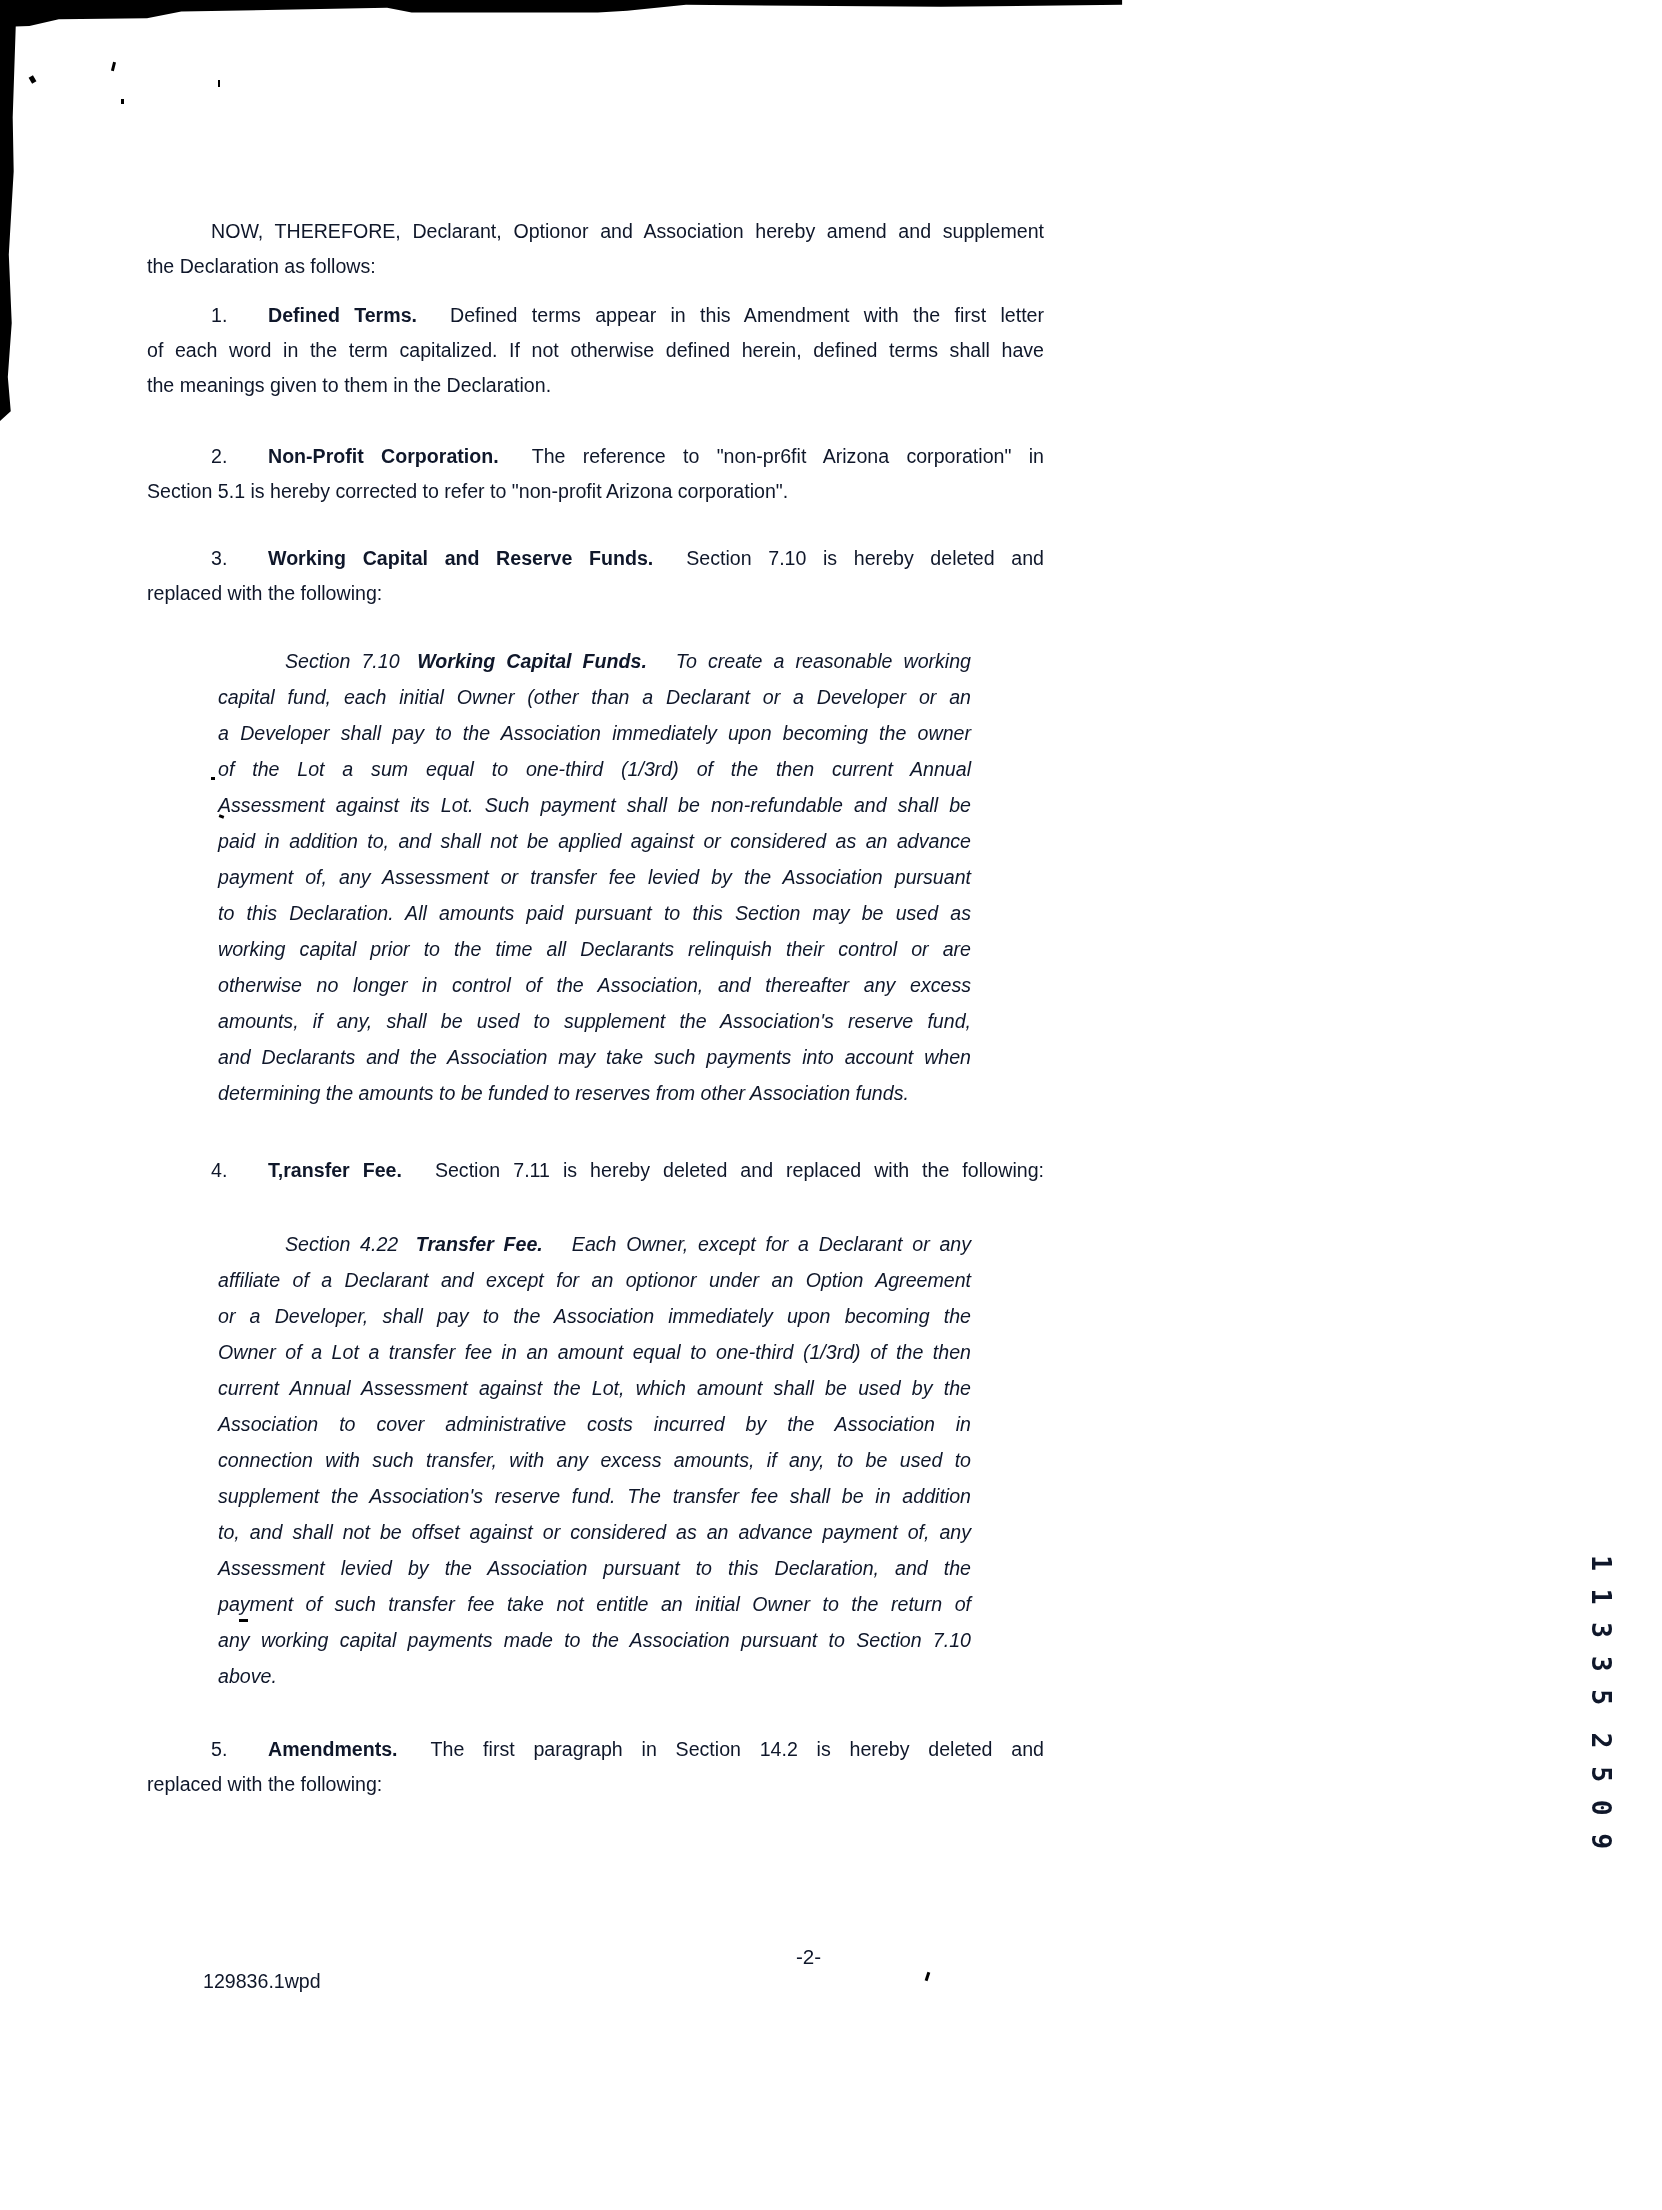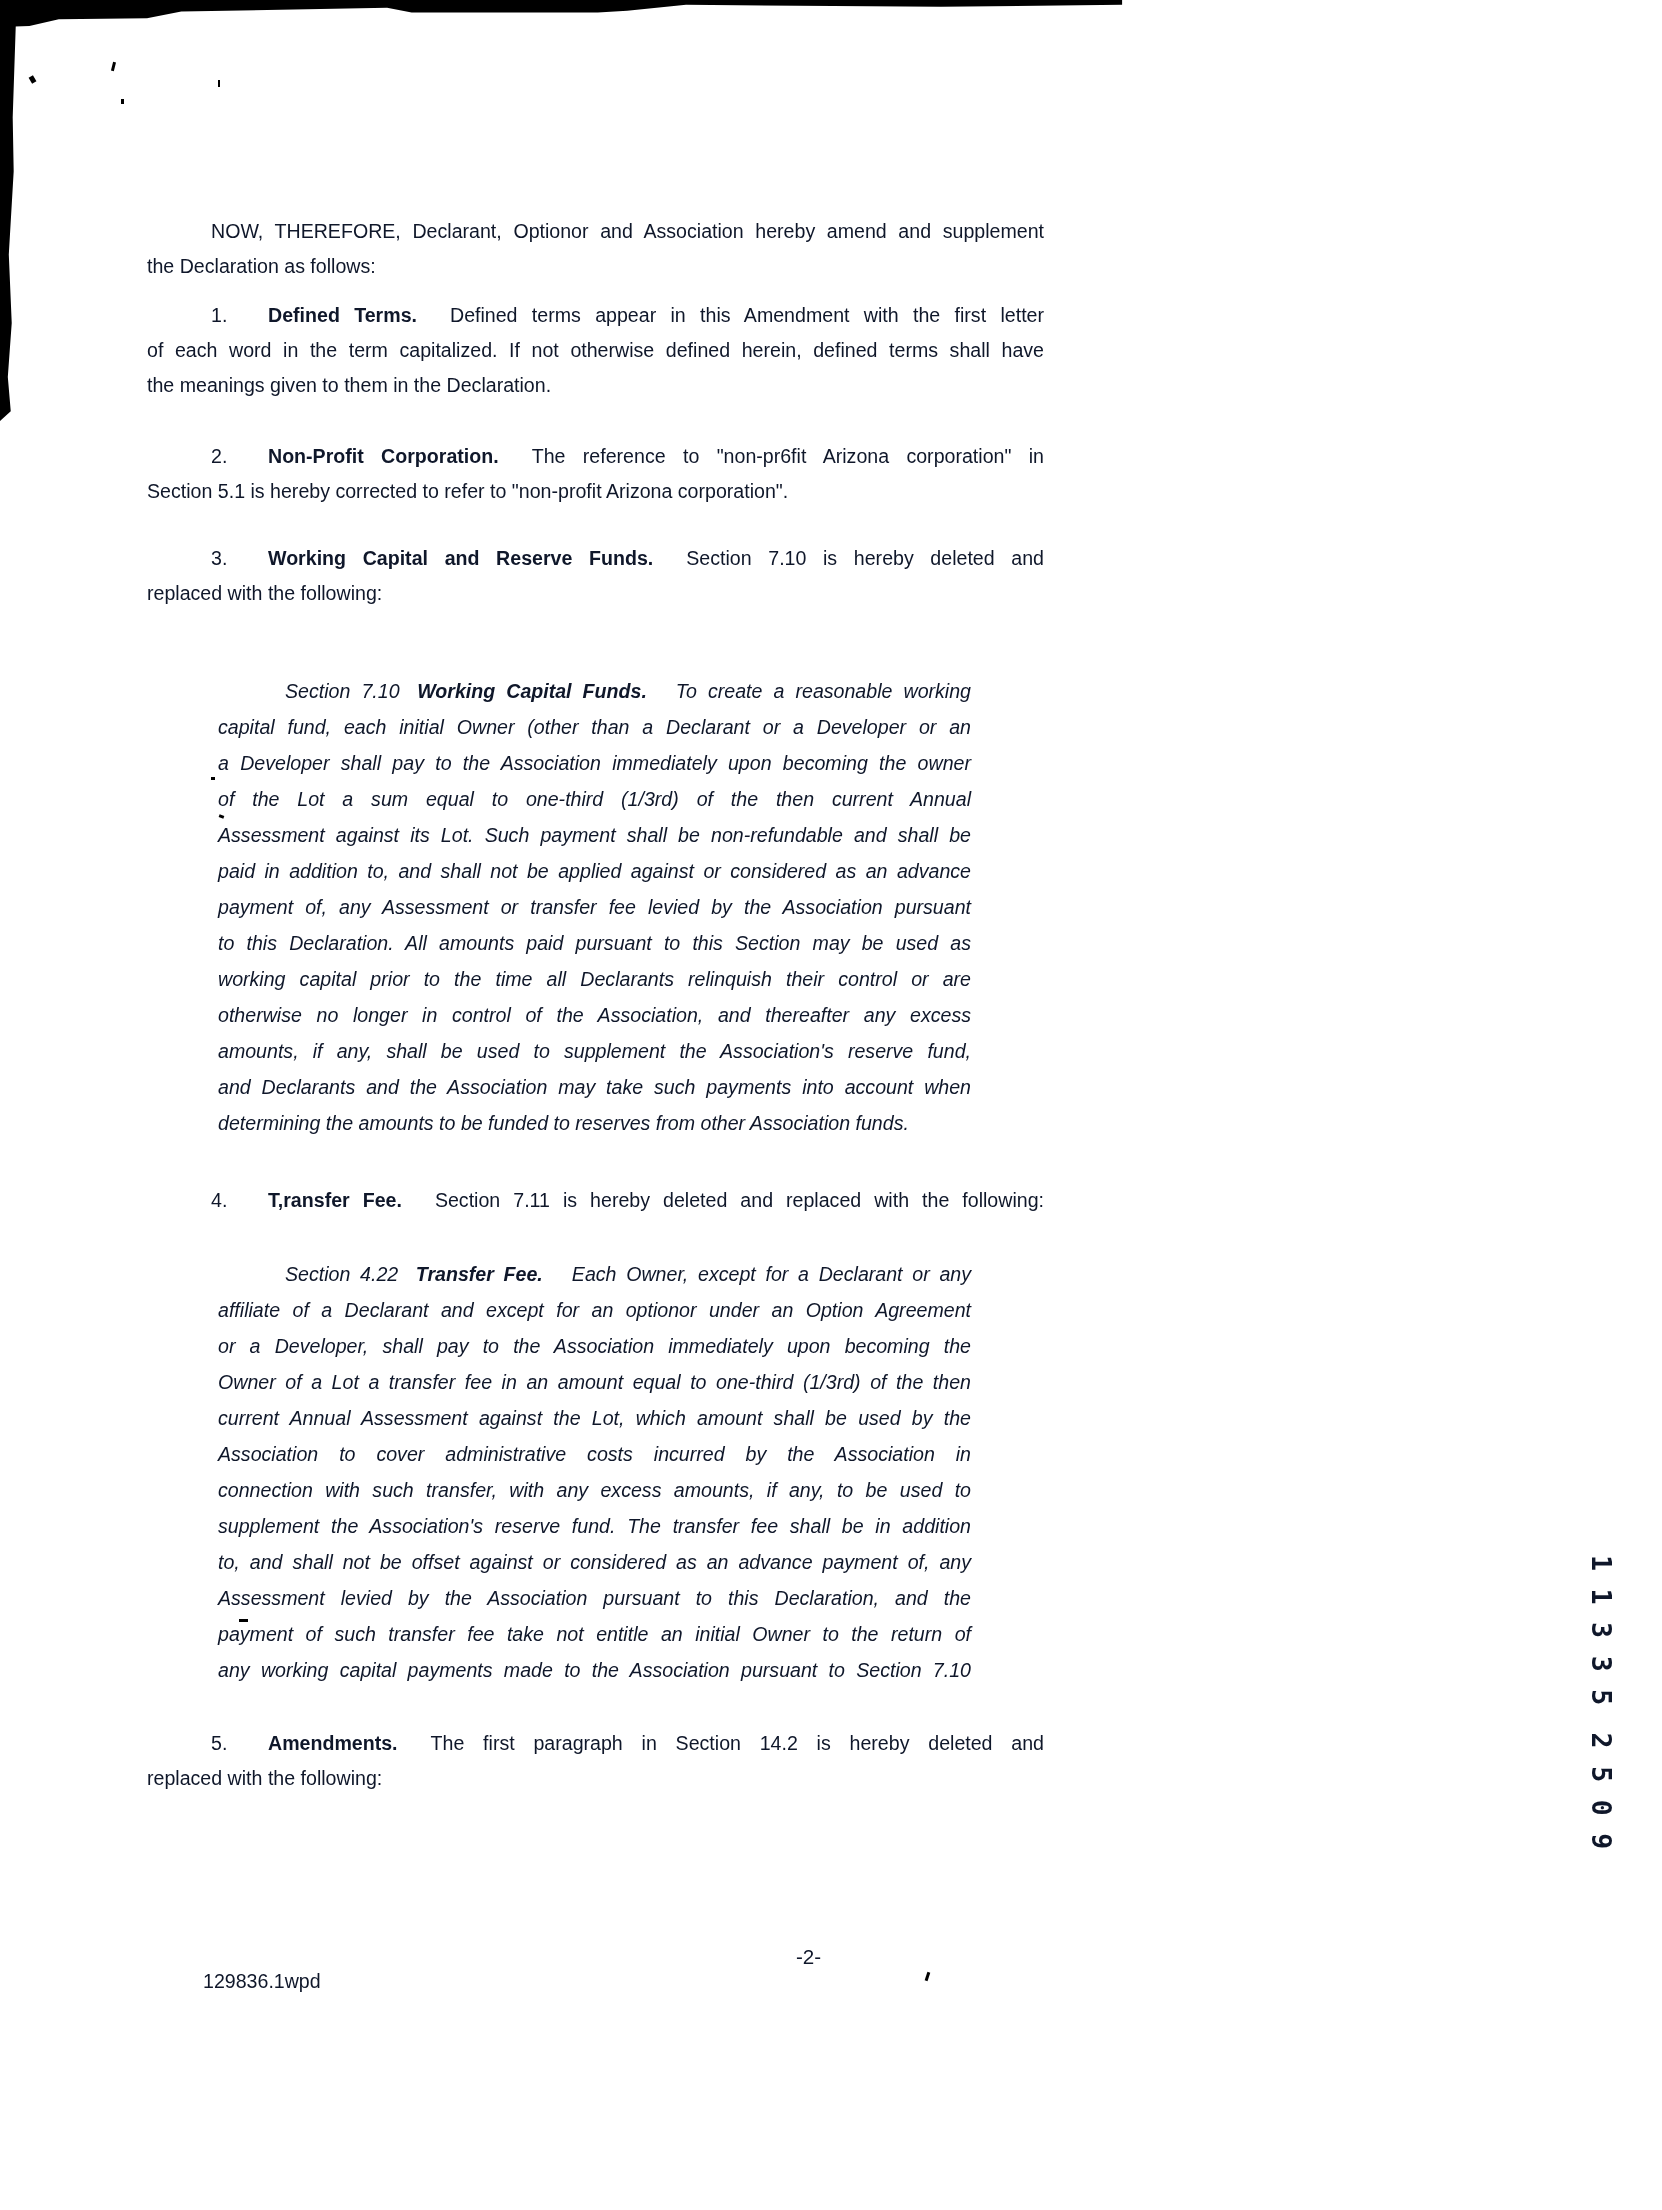--- a/index.html
+++ b/index.html
@@ -24,21 +24,21 @@
   .sec .indent-first{text-indent:67px;}
   .sec .label{font-style:italic;}
   .sec .title{font-weight:bold;}
   .sec .gap1{display:inline-block;width:17.6px;text-indent:0;}
   .sec .gap2{display:inline-block;width:29px;text-indent:0;}
   
   #open{margin-top:214px;}
   #item1{margin-top:14px;}
   #item2{margin-top:36px;}
   #item3{margin-top:32px;}
-  #sec710{margin-top:62px;}
+  #sec710{margin-top:32px;}
   #item4{margin-top:42px;}
   #sec711{margin-top:38px;}
   #item5{margin-top:38px;}
   
   .footer-file{position:absolute;left:203px;top:1953px;font-size:19.6px;margin-top:17px;}
   .footer-page{position:absolute;left:796px;top:1945px;font-size:20.6px;}
   
   .stamp{
     position:absolute;left:1616px;top:1555px;
     transform:rotate(90deg);transform-origin:0 0;
@@ -130,20 +130,21 @@
           <div class="jline">or a Developer, shall pay to the Association immediately upon becoming the</div>
           <div class="jline">Owner of a Lot a transfer fee in an amount equal to one-third (1/3rd) of the then</div>
           <div class="jline">current Annual Assessment against the Lot, which amount shall be used by the</div>
           <div class="jline">Association to cover administrative costs incurred by the Association in</div>
           <div class="jline">connection with such transfer, with any excess amounts, if any, to be used to</div>
           <div class="jline">supplement the Association's reserve fund. The transfer fee shall be in addition</div>
           <div class="jline">to, and shall not be offset against or considered as an advance payment of, any</div>
           <div class="jline">Assessment levied by the Association pursuant to this Declaration, and the</div>
           <div class="jline">payment of such transfer fee take not entitle an initial Owner to the return of</div>
           <div class="jline">any working capital payments made to the Association pursuant to Section 7.10</div>
+          <div class="jline natural">above.</div>
         </div>
     </div>
 
     <div id="item5" class="para">
       <div class="jline indent-first"><span class="num">5.</span><span class="head">Amendments.</span><span class="gap"></span><span>The first paragraph in Section 14.2 is hereby deleted and</span></div>
       <div>
           <div class="jline natural">replaced with the following:</div>
         </div>
     </div>
 

